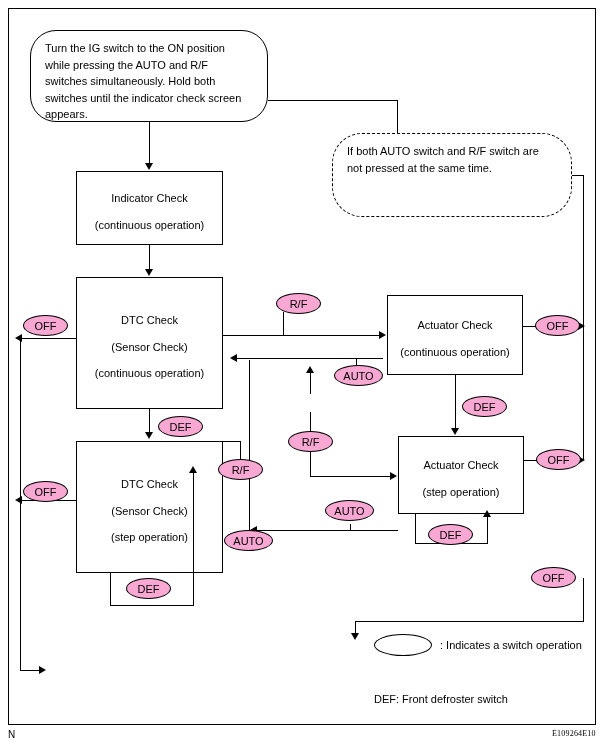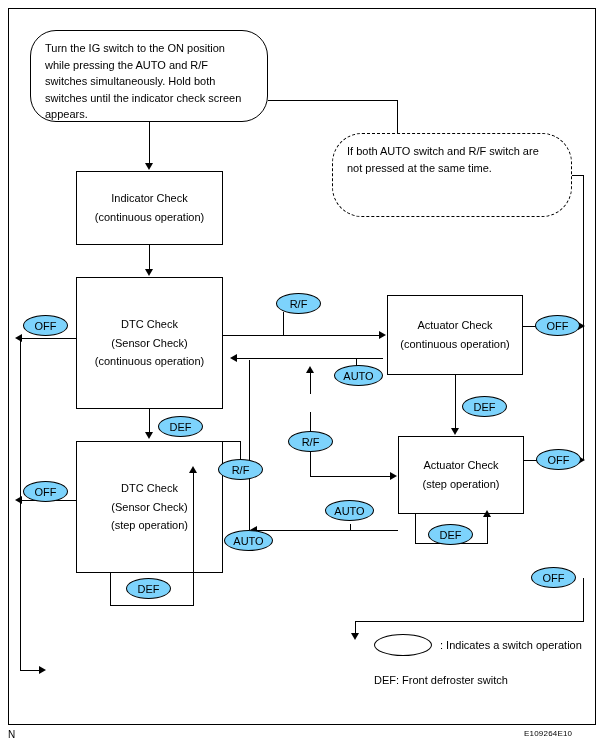--- a/index.html
+++ b/index.html
@@ -37,20 +37,21 @@
     align-items: center;
     justify-content: center;
     text-align: center;
     font-size: 11px;
     line-height: 1.35;
   }
   .node .line {
     display: block;
     padding: 2px 4px;
     white-space: nowrap;
+    margin-top: 8px;
   }
   .callout {
     position: absolute;
     box-sizing: border-box;
     border: 1px solid #000000;
     border-radius: 26px / 26px;
     background: #ffffff;
     font-size: 11px;
     line-height: 1.5;
     padding: 9px 14px;
@@ -58,21 +59,21 @@
   }
   .callout.dashed {
     border-style: dashed;
     border-radius: 30px / 30px;
   }
   .pill {
     position: absolute;
     box-sizing: border-box;
     border: 1px solid #000000;
     border-radius: 50% / 50%;
-    background: #7dd3fc;
+    background: #f9a8d4;
     display: flex;
     align-items: center;
     justify-content: center;
     font-size: 11px;
     white-space: nowrap;
   }
   .legend-pill {
     position: absolute;
     box-sizing: border-box;
     border: 1px solid #000000;
@@ -252,17 +253,17 @@
   <div class="pill" style="left:536px; top:449px; width:45px; height:21px;">OFF</div>
   <div class="pill" style="left:23px; top:481px; width:45px; height:21px;">OFF</div>
   <div class="pill" style="left:325px; top:500px; width:49px; height:21px;">AUTO</div>
   <div class="pill" style="left:224px; top:530px; width:49px; height:21px;">AUTO</div>
   <div class="pill" style="left:428px; top:524px; width:45px; height:21px;">DEF</div>
   <div class="pill" style="left:126px; top:578px; width:45px; height:21px;">DEF</div>
   <div class="pill" style="left:531px; top:567px; width:45px; height:21px;">OFF</div>
 
   <div class="legend-pill" style="left:374px; top:634px;"></div>
   <div class="legend-text" style="left:440px; top:639px;">: Indicates a switch operation</div>
-  <div class="legend-text" style="left:374px; top:674px;">DEF: Front defroster switch</div>
+  <div class="legend-text" style="left:374px; top:693px;">DEF: Front defroster switch</div>
 
   <div class="corner-label" style="left:8px; top:729px;">N</div>
-  <div class="doc-id" style="left:524px; top:729px;">E109264E10</div>
+  <div class="doc-id" style="left:552px; top:729px;font-family:Liberation Serif, serif;">E109264E10</div>
 </div>
 
 </body></html>

